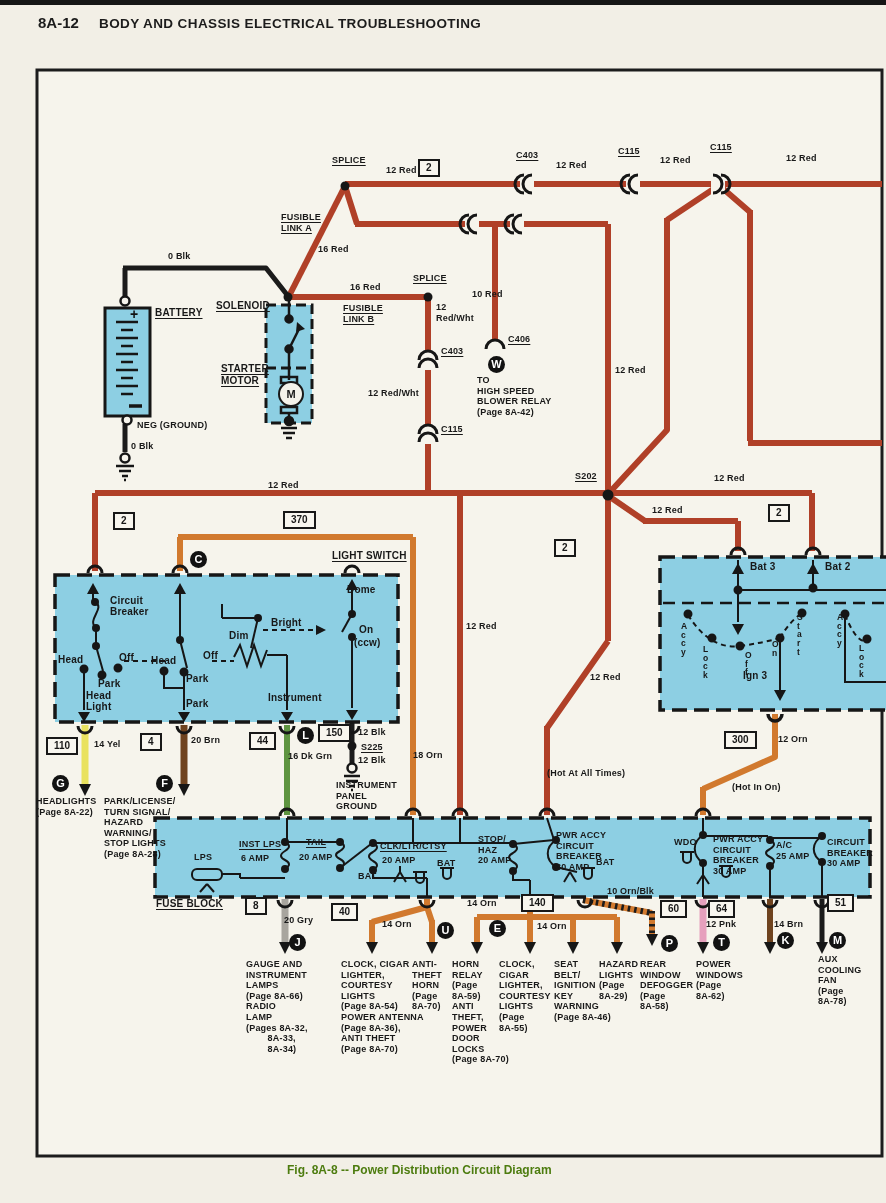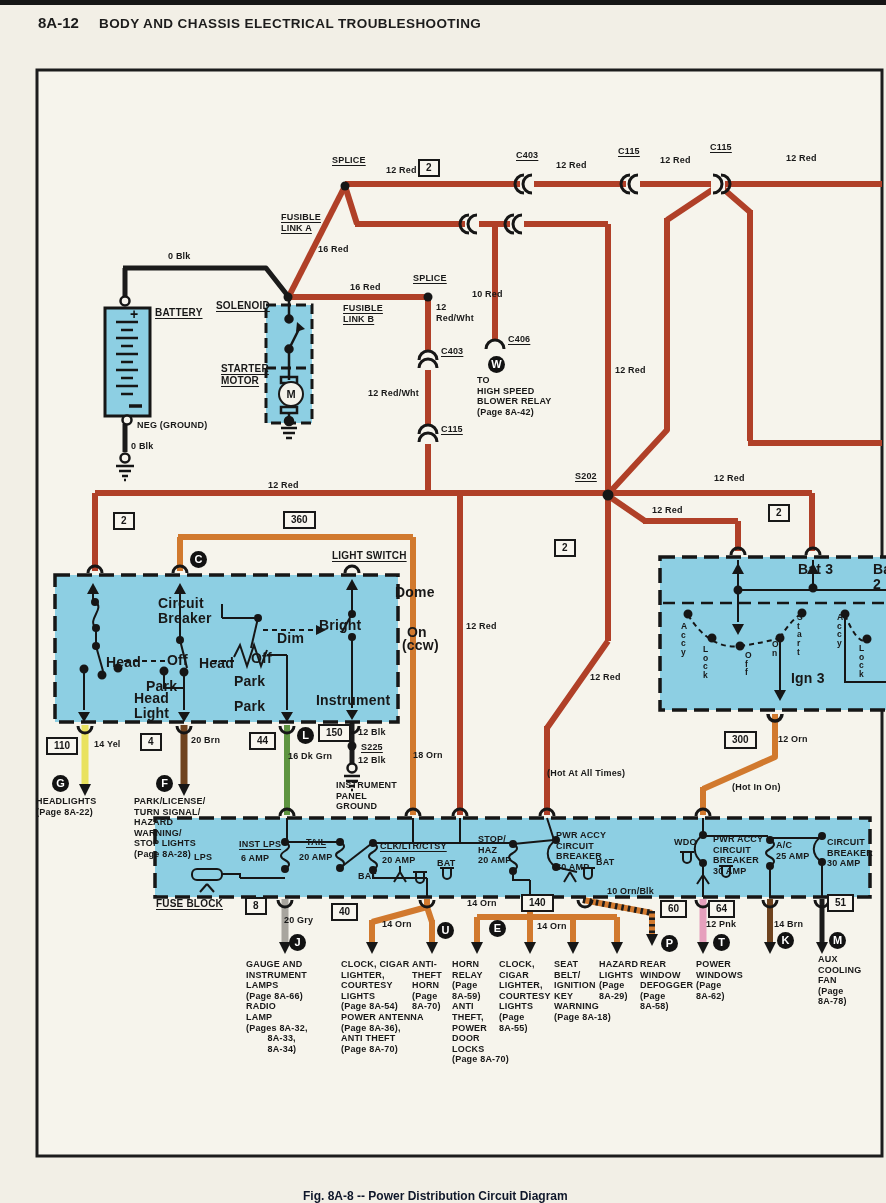--- a/index.html
+++ b/index.html
@@ -4,32 +4,32 @@
 <style>
   html,body{margin:0;padding:0;}
   body{background:#efece3;font-family:"Liberation Sans","DejaVu Sans",sans-serif;}
   #page{position:relative;width:886px;height:1203px;background:#f2efe6;overflow:hidden;}
   #wires{position:absolute;left:0;top:0;}
   .lbl{position:absolute;font:bold 9px "Liberation Sans","DejaVu Sans",sans-serif;color:#181818;
        white-space:pre-line;line-height:1.18;letter-spacing:.2px;z-index:5;}
   .pre{white-space:pre;}
   .u{text-decoration:underline;text-underline-offset:2px;}
   .s10{font-size:10px;}
-  .s85{font-size:14px;line-height:1.05;margin-left:48px;}
+  .s85{font-size:10px;line-height:1.05;}
   .vert{line-height:1.02;font-size:8.5px;}
   .nbox{position:absolute;background:#f8f6ef;border:2px solid #181818;font:bold 10px "Liberation Sans",sans-serif;
         color:#181818;padding:1px 6px;line-height:12px;z-index:6;}
   .lc{position:absolute;width:17px;height:17px;border-radius:50%;background:#121212;color:#fff;
       font:bold 11px/17px "Liberation Sans",sans-serif;text-align:center;z-index:6;}
   .mc{position:absolute;width:22px;height:22px;border-radius:50%;background:#f4f2ea;border:2px solid #181818;
       color:#181818;font:bold 11px/22px "Liberation Sans",sans-serif;text-align:center;z-index:6;}
   #hdr{position:absolute;top:14px;left:0;width:886px;z-index:5;}
   #hdr .no{position:absolute;left:38px;top:0;font:bold 15px "Liberation Sans",sans-serif;color:#1c1c1c;}
   #hdr .ti{position:absolute;left:99px;top:2px;font:bold 13.5px "Liberation Sans",sans-serif;color:#1c1c1c;letter-spacing:.4px;}
-  #cap{position:absolute;left:303px;top:1163px;font:bold 12px "Liberation Sans",sans-serif;color:#0f172a;z-index:5;margin-top:26px;}
+  #cap{position:absolute;left:287px;top:1163px;font:bold 12px "Liberation Sans",sans-serif;color:#4d7c0f;z-index:5;}
   .plus{position:absolute;font:bold 14px "Liberation Sans",sans-serif;color:#111;z-index:6;}
 </style>
 </head>
 <body>
 
 <div id="page">
 
   <div id="hdr">
     <span class="no">8A-12</span>
     <span class="ti">BODY AND CHASSIS ELECTRICAL TROUBLESHOOTING</span>
@@ -379,21 +379,21 @@
 
   <span class="lbl" style="left:94px;top:739px">14 Yel</span>
   <span class="lbl" style="left:191px;top:735px">20 Brn</span>
   <span class="lbl" style="left:288px;top:751px">16 Dk Grn</span>
   <span class="lbl" style="left:358px;top:727px">12 Blk</span>
   <span class="lbl u" style="left:361px;top:742px">S225</span>
   <span class="lbl" style="left:358px;top:755px">12 Blk</span>
   <span class="lbl" style="left:413px;top:750px">18 Orn</span>
   <span class="lbl" style="left:36px;top:796px">HEADLIGHTS
 (Page 8A-22)</span>
-  <span class="lbl" style="left:134px;top:796px">PARK/LICENSE/
+  <span class="lbl" style="left:104px;top:796px">PARK/LICENSE/
 TURN SIGNAL/
 HAZARD
 WARNING/
 STOP LIGHTS
 (Page 8A-28)</span>
   <span class="lbl" style="left:336px;top:780px">INSTRUMENT
 PANEL
 GROUND</span>
 
   <span class="lbl u s10" style="left:156px;top:898px">FUSE BLOCK</span>
@@ -471,21 +471,21 @@
 LIGHTER,
 COURTESY
 LIGHTS
 (Page
 8A-55)</span>
   <span class="lbl" style="left:554px;top:959px">SEAT
 BELT/
 IGNITION
 KEY
 WARNING
-(Page 8A-18)</span>
+(Page 8A-46)</span>
   <span class="lbl" style="left:599px;top:959px">HAZARD
 LIGHTS
 (Page
 8A-29)</span>
   <span class="lbl" style="left:640px;top:959px">REAR
 WINDOW
 DEFOGGER
 (Page
 8A-58)</span>
   <span class="lbl" style="left:696px;top:959px">POWER
@@ -495,21 +495,21 @@
   <span class="lbl" style="left:818px;top:954px">AUX
 COOLING
 FAN
 (Page
 8A-78)</span>
 
   <span class="nbox" style="left:418px;top:159px">2</span>
   <span class="nbox" style="left:113px;top:512px">2</span>
   <span class="nbox" style="left:554px;top:539px">2</span>
   <span class="nbox" style="left:768px;top:504px">2</span>
-  <span class="nbox" style="left:283px;top:511px">360</span>
+  <span class="nbox" style="left:283px;top:511px">370</span>
   <span class="nbox" style="left:46px;top:737px">110</span>
   <span class="nbox" style="left:140px;top:733px">4</span>
   <span class="nbox" style="left:249px;top:732px">44</span>
   <span class="nbox" style="left:318px;top:724px">150</span>
   <span class="nbox" style="left:724px;top:731px">300</span>
   <span class="nbox" style="left:245px;top:897px">8</span>
   <span class="nbox" style="left:331px;top:903px">40</span>
   <span class="nbox" style="left:521px;top:894px">140</span>
   <span class="nbox" style="left:660px;top:900px">60</span>
   <span class="nbox" style="left:708px;top:900px">64</span>

